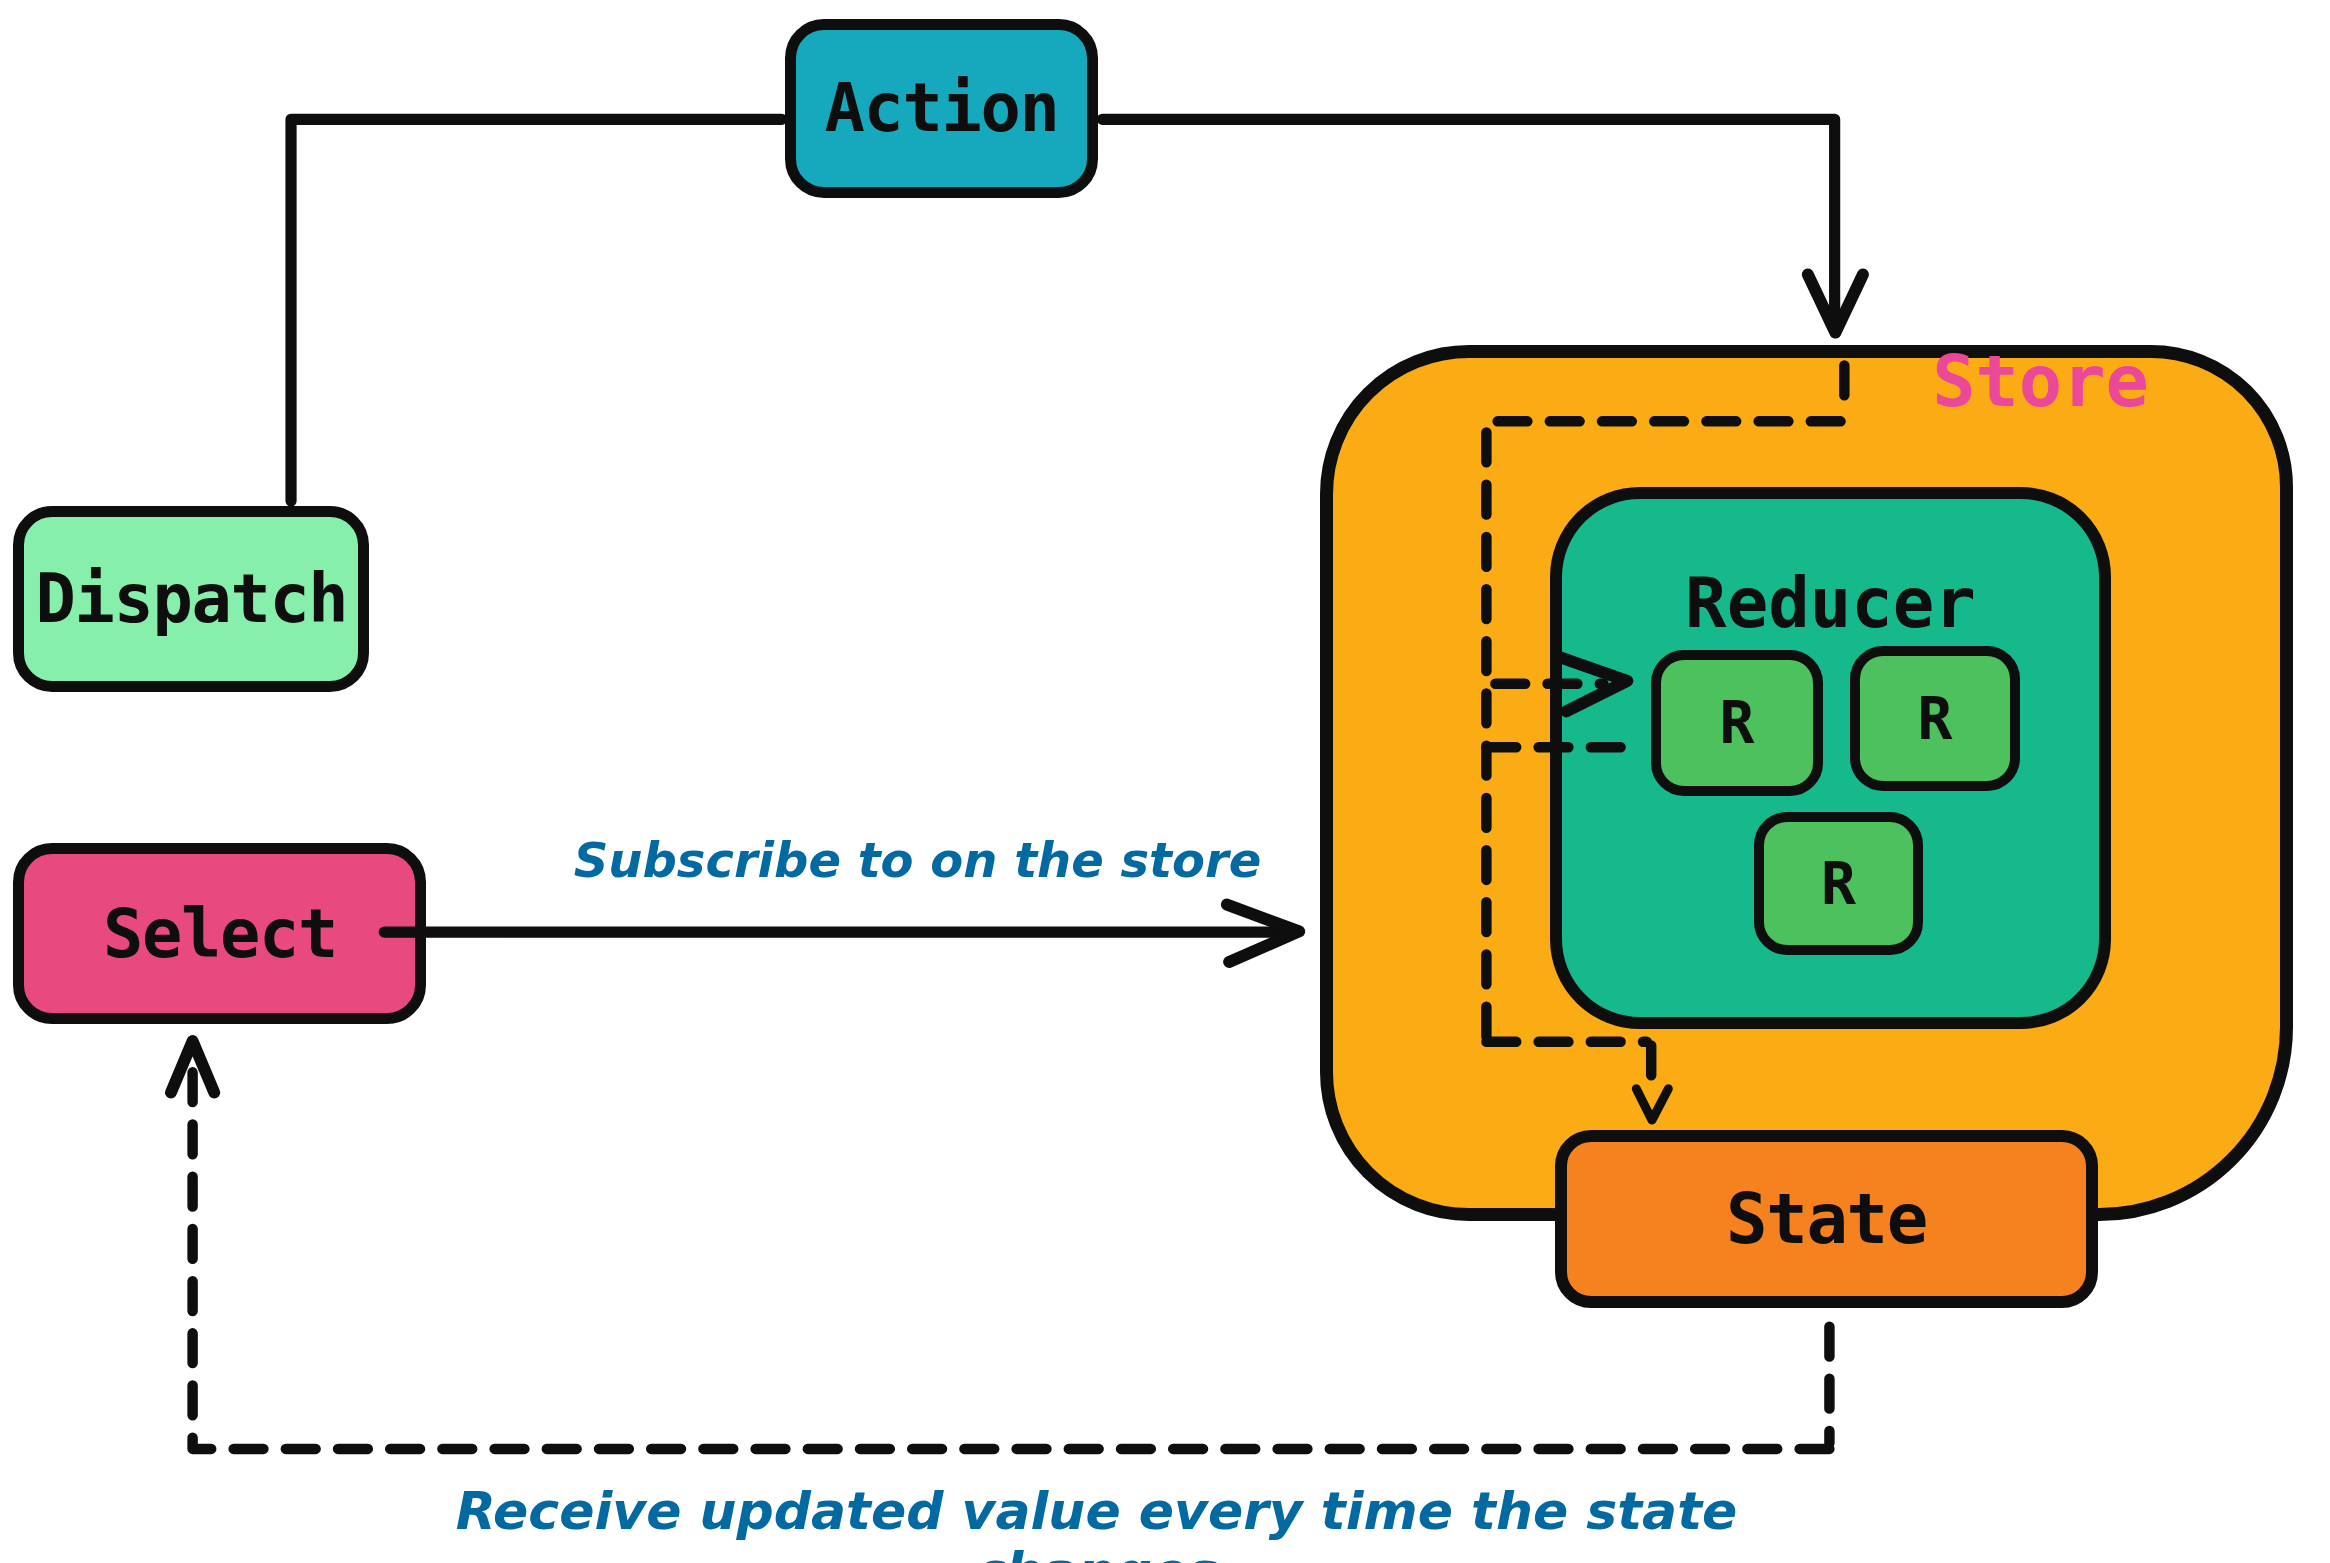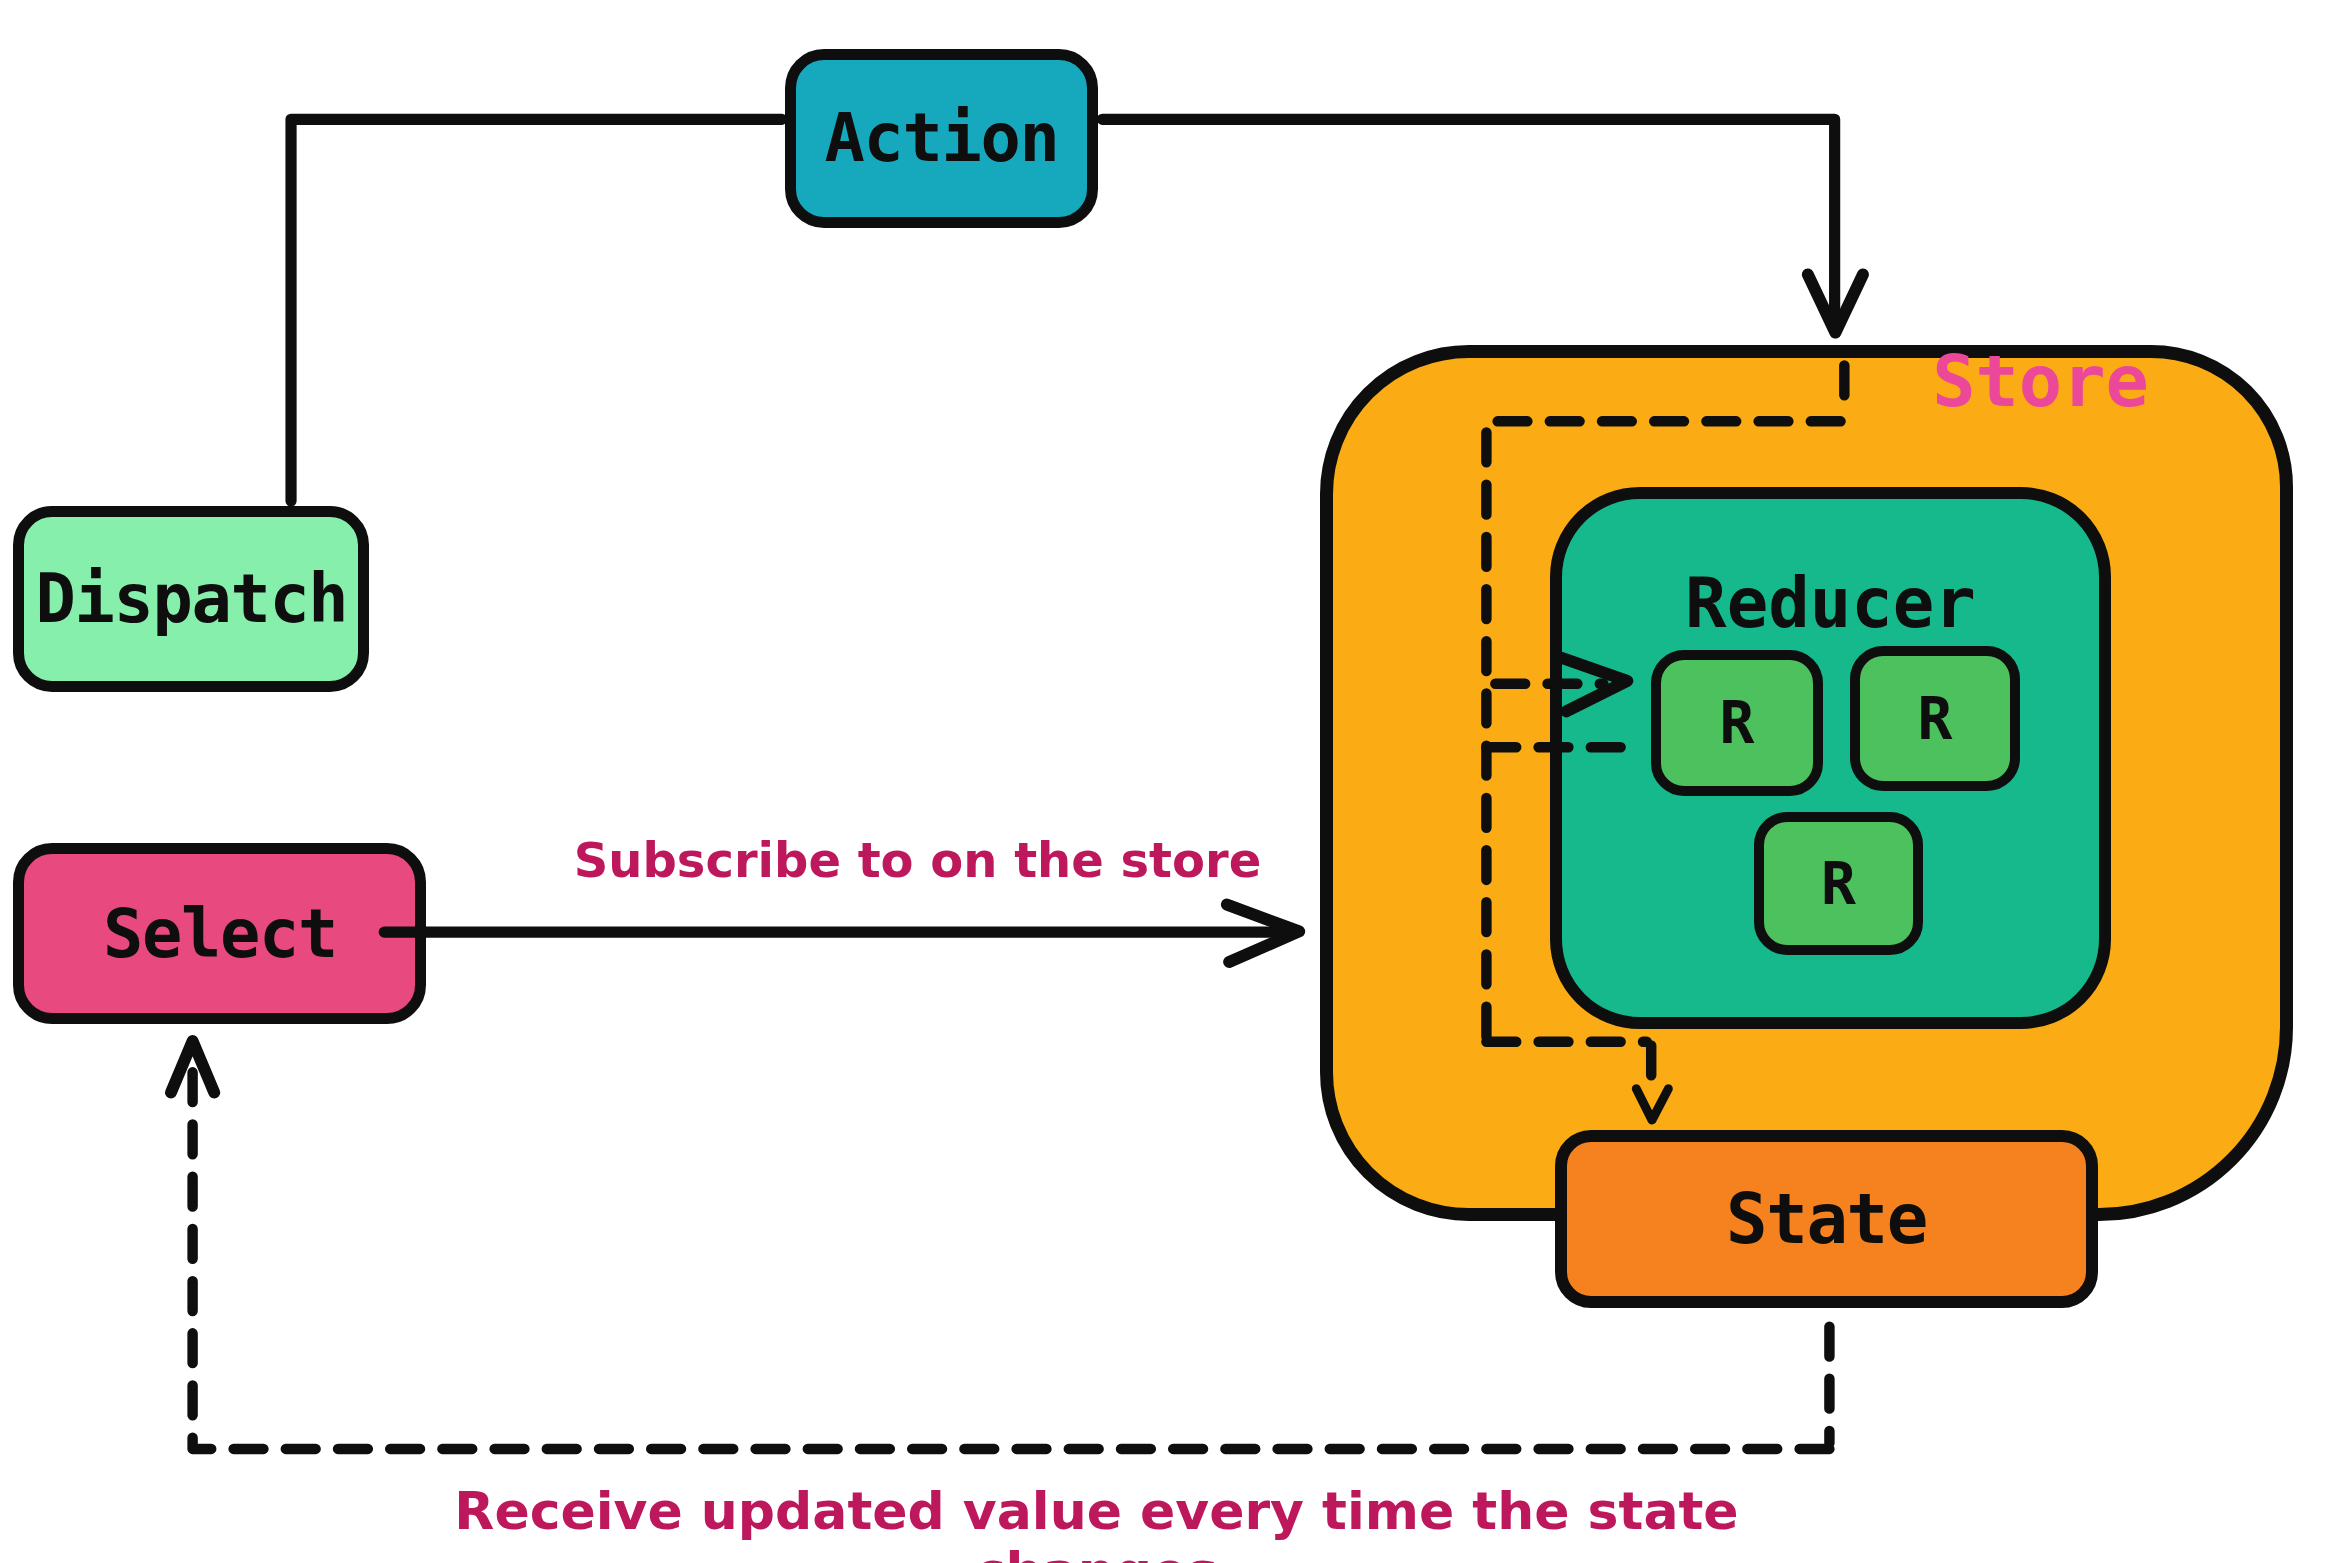--- a/index.html
+++ b/index.html
@@ -4,21 +4,21 @@
 <style>
   html,body{margin:0;padding:0;background:#ffffff;}
   body{width:2330px;height:1563px;position:relative;overflow:hidden;
        font-family:"DejaVu Sans Mono","Liberation Mono",monospace;}
 
   .node{position:absolute;display:flex;align-items:center;justify-content:center;
         border:11.2px solid #0e0e0e;box-sizing:border-box;color:#0e0e0e;
         font-weight:bold;}
   .node .lbl{display:block;letter-spacing:-0.02em;}
 
-  #action-box  {left:785px;top:18.6px;width:313px;height:179px;border-radius:39px;font-size:67px;margin-top:30px;}
+  #action-box  {left:785px;top:18.6px;width:313px;height:179px;border-radius:39px;font-size:67px;}
   #dispatch-box{left:13.4px;top:506px;width:356px;height:186px;border-radius:39px;font-size:67px;}
   #select-box  {left:13.4px;top:843px;width:413px;height:181px;border-radius:39px;font-size:67px;}
 
   #store-box   {left:1320px;top:345px;width:973px;height:876px;
                 border-radius:149px 142px 194px 149px;border-width:13.4px;}
   #store-label {position:absolute;left:1910px;top:334px;width:261px;height:93px;
                 display:flex;align-items:center;justify-content:center;
                 font-size:72px;font-weight:bold;color:#ec4899;}
 
   #reducer-box {left:1550px;top:487px;width:561px;height:542px;border-radius:90px;border-width:12px;}
@@ -27,23 +27,23 @@
 
   .r-node{position:absolute;display:flex;align-items:center;justify-content:center;
           border:10.4px solid #0e0e0e;box-sizing:border-box;border-radius:33px;
           font-size:58px;font-weight:bold;color:#0e0e0e;}
   #r-box-1{left:1651px;top:650px;width:172px;height:146px;}
   #r-box-2{left:1850px;top:646px;width:170px;height:145px;}
   #r-box-3{left:1754px;top:812px;width:169px;height:143px;}
 
   #state-box  {left:1555px;top:1130px;width:543px;height:178px;border-radius:36px;font-size:69px;border-width:12px;}
 
-  .annotation{position:absolute;text-align:center;color:#be185d;
+  .annotation{position:absolute;text-align:center;color:#0369a1;
               font-family:"DejaVu Sans","Liberation Sans",sans-serif;
-              font-weight:bold;}
+              font-style:italic;font-weight:bold;}
   #subscribe-note{left:522px;top:832px;width:791px;font-size:48px;}
   #receive-note {left:410px;top:1481px;width:1373px;font-size:52px;}
 
   #wires{position:absolute;left:0;top:0;pointer-events:none;}
   .wire{stroke:#0e0e0e;fill:none;stroke-linecap:round;stroke-linejoin:round;}
   .solid{stroke-width:15px;}
   .dashed{stroke-width:14px;stroke-dasharray:40 30;}
   .head{stroke-width:16px;}
 </style>
 </head>

